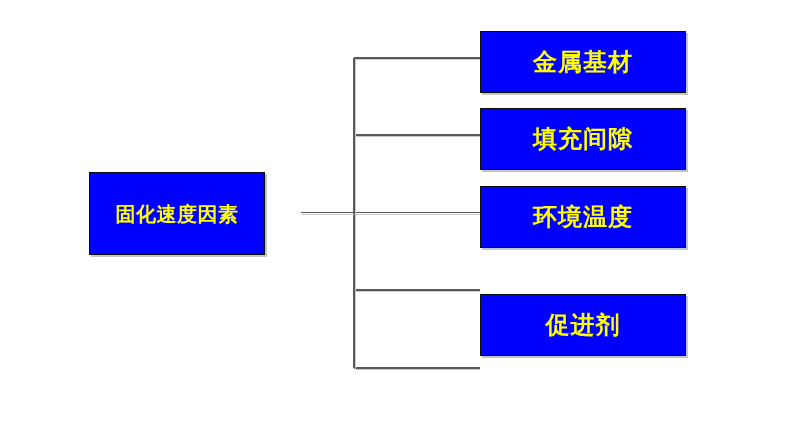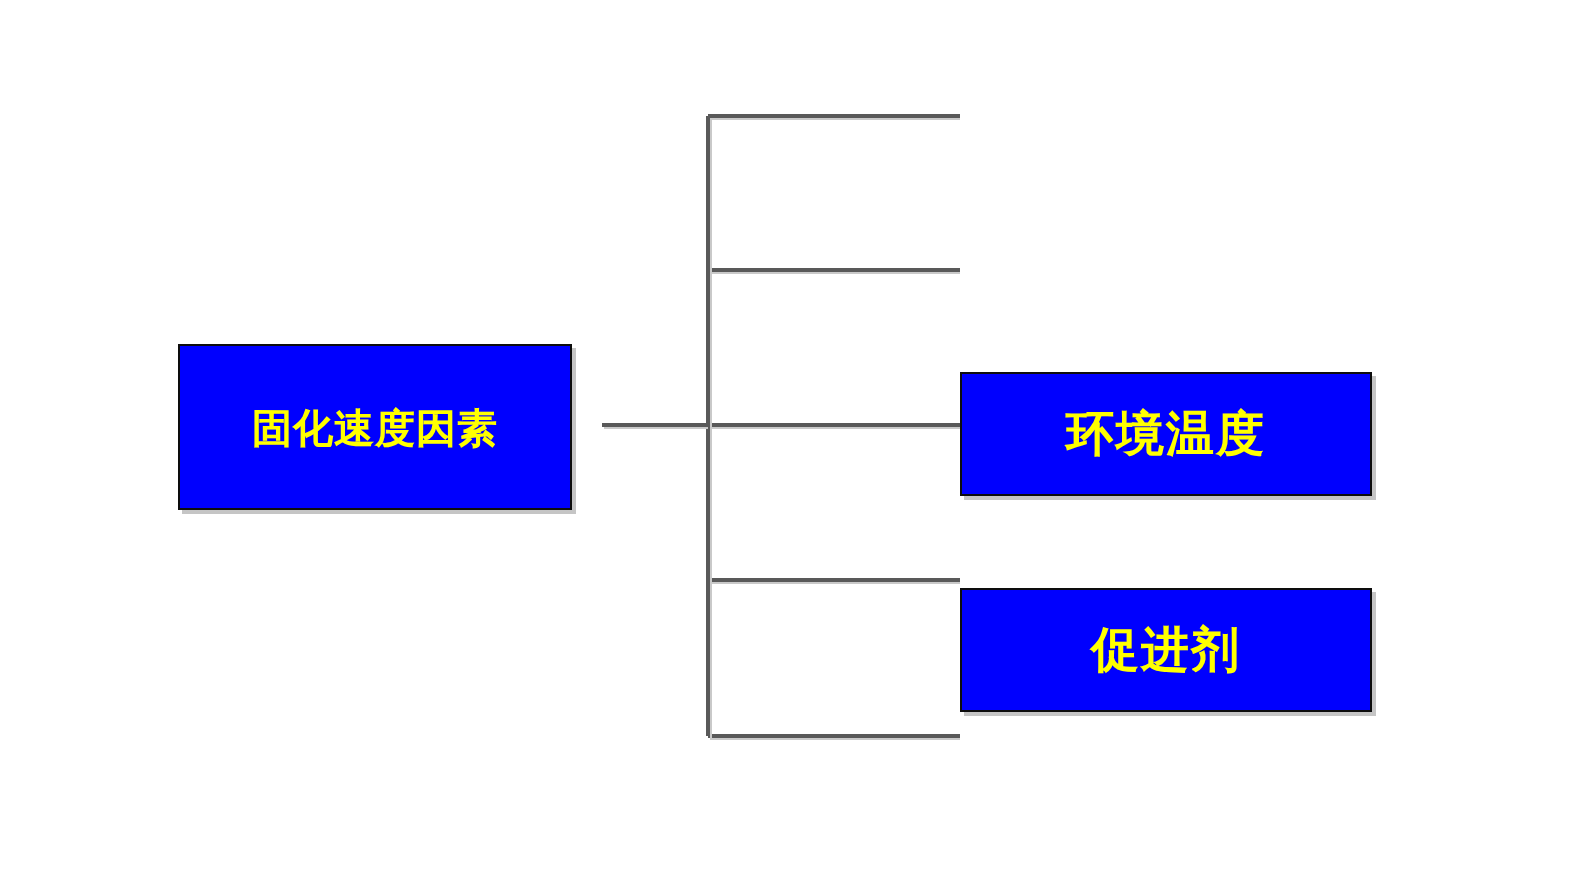--- a/index.html
+++ b/index.html
@@ -43,38 +43,38 @@
     color: #ffff00;
     font-weight: bold;
     letter-spacing: 1px;
     white-space: nowrap;
     line-height: 1;
     text-align: center;
   }
   .root-node {
     left: 89px;
     top: 172px;
-    width: 197px;
+    width: 176px;
     height: 83px;
   }
   .root-node .node-label {
     font-size: 20px;
     letter-spacing: 0.5px;
   }
   .branch-node {
     left: 480px;
     width: 206px;
     height: 62px;
   }
   .branch-node .node-label {
     font-size: 24px;
   }
   .branch-node.b0 { top: 31px; }
   .branch-node.b1 { top: 108px; }
-  .branch-node.b2 { top: 186px; }
+  .branch-node.b2 { top: 186px; font-family: Liberation Serif, serif; }
   .branch-node.b3 { top: 263px; margin-top: 31px; }
   .branch-node.b4 { top: 337px; }
 </style>
 </head>
 <body>
 
 <div id="diagram">
 
   <svg class="connectors" viewBox="0 0 798 437" width="798" height="437" aria-hidden="true">
     <g stroke="#595959" stroke-width="1.6" fill="none" shape-rendering="crispEdges">
@@ -97,21 +97,27 @@
       <line x1="355" y1="214" x2="480" y2="214"></line>
       <line x1="355" y1="291.5" x2="480" y2="291.5"></line>
       <line x1="355" y1="369.5" x2="480" y2="369.5"></line>
     </g>
   </svg>
 
   <div class="node root-node">
     <span class="node-label">固化速度因素</span>
   </div>
 
+  <div class="node branch-node b0">
+    <span class="node-label">金属基材</span>
+  </div>
 
+  <div class="node branch-node b1">
+    <span class="node-label">填充间隙</span>
+  </div>
 
   <div class="node branch-node b2">
     <span class="node-label">环境温度</span>
   </div>
 
   <div class="node branch-node b3">
     <span class="node-label">促进剂</span>
   </div>
 
 

